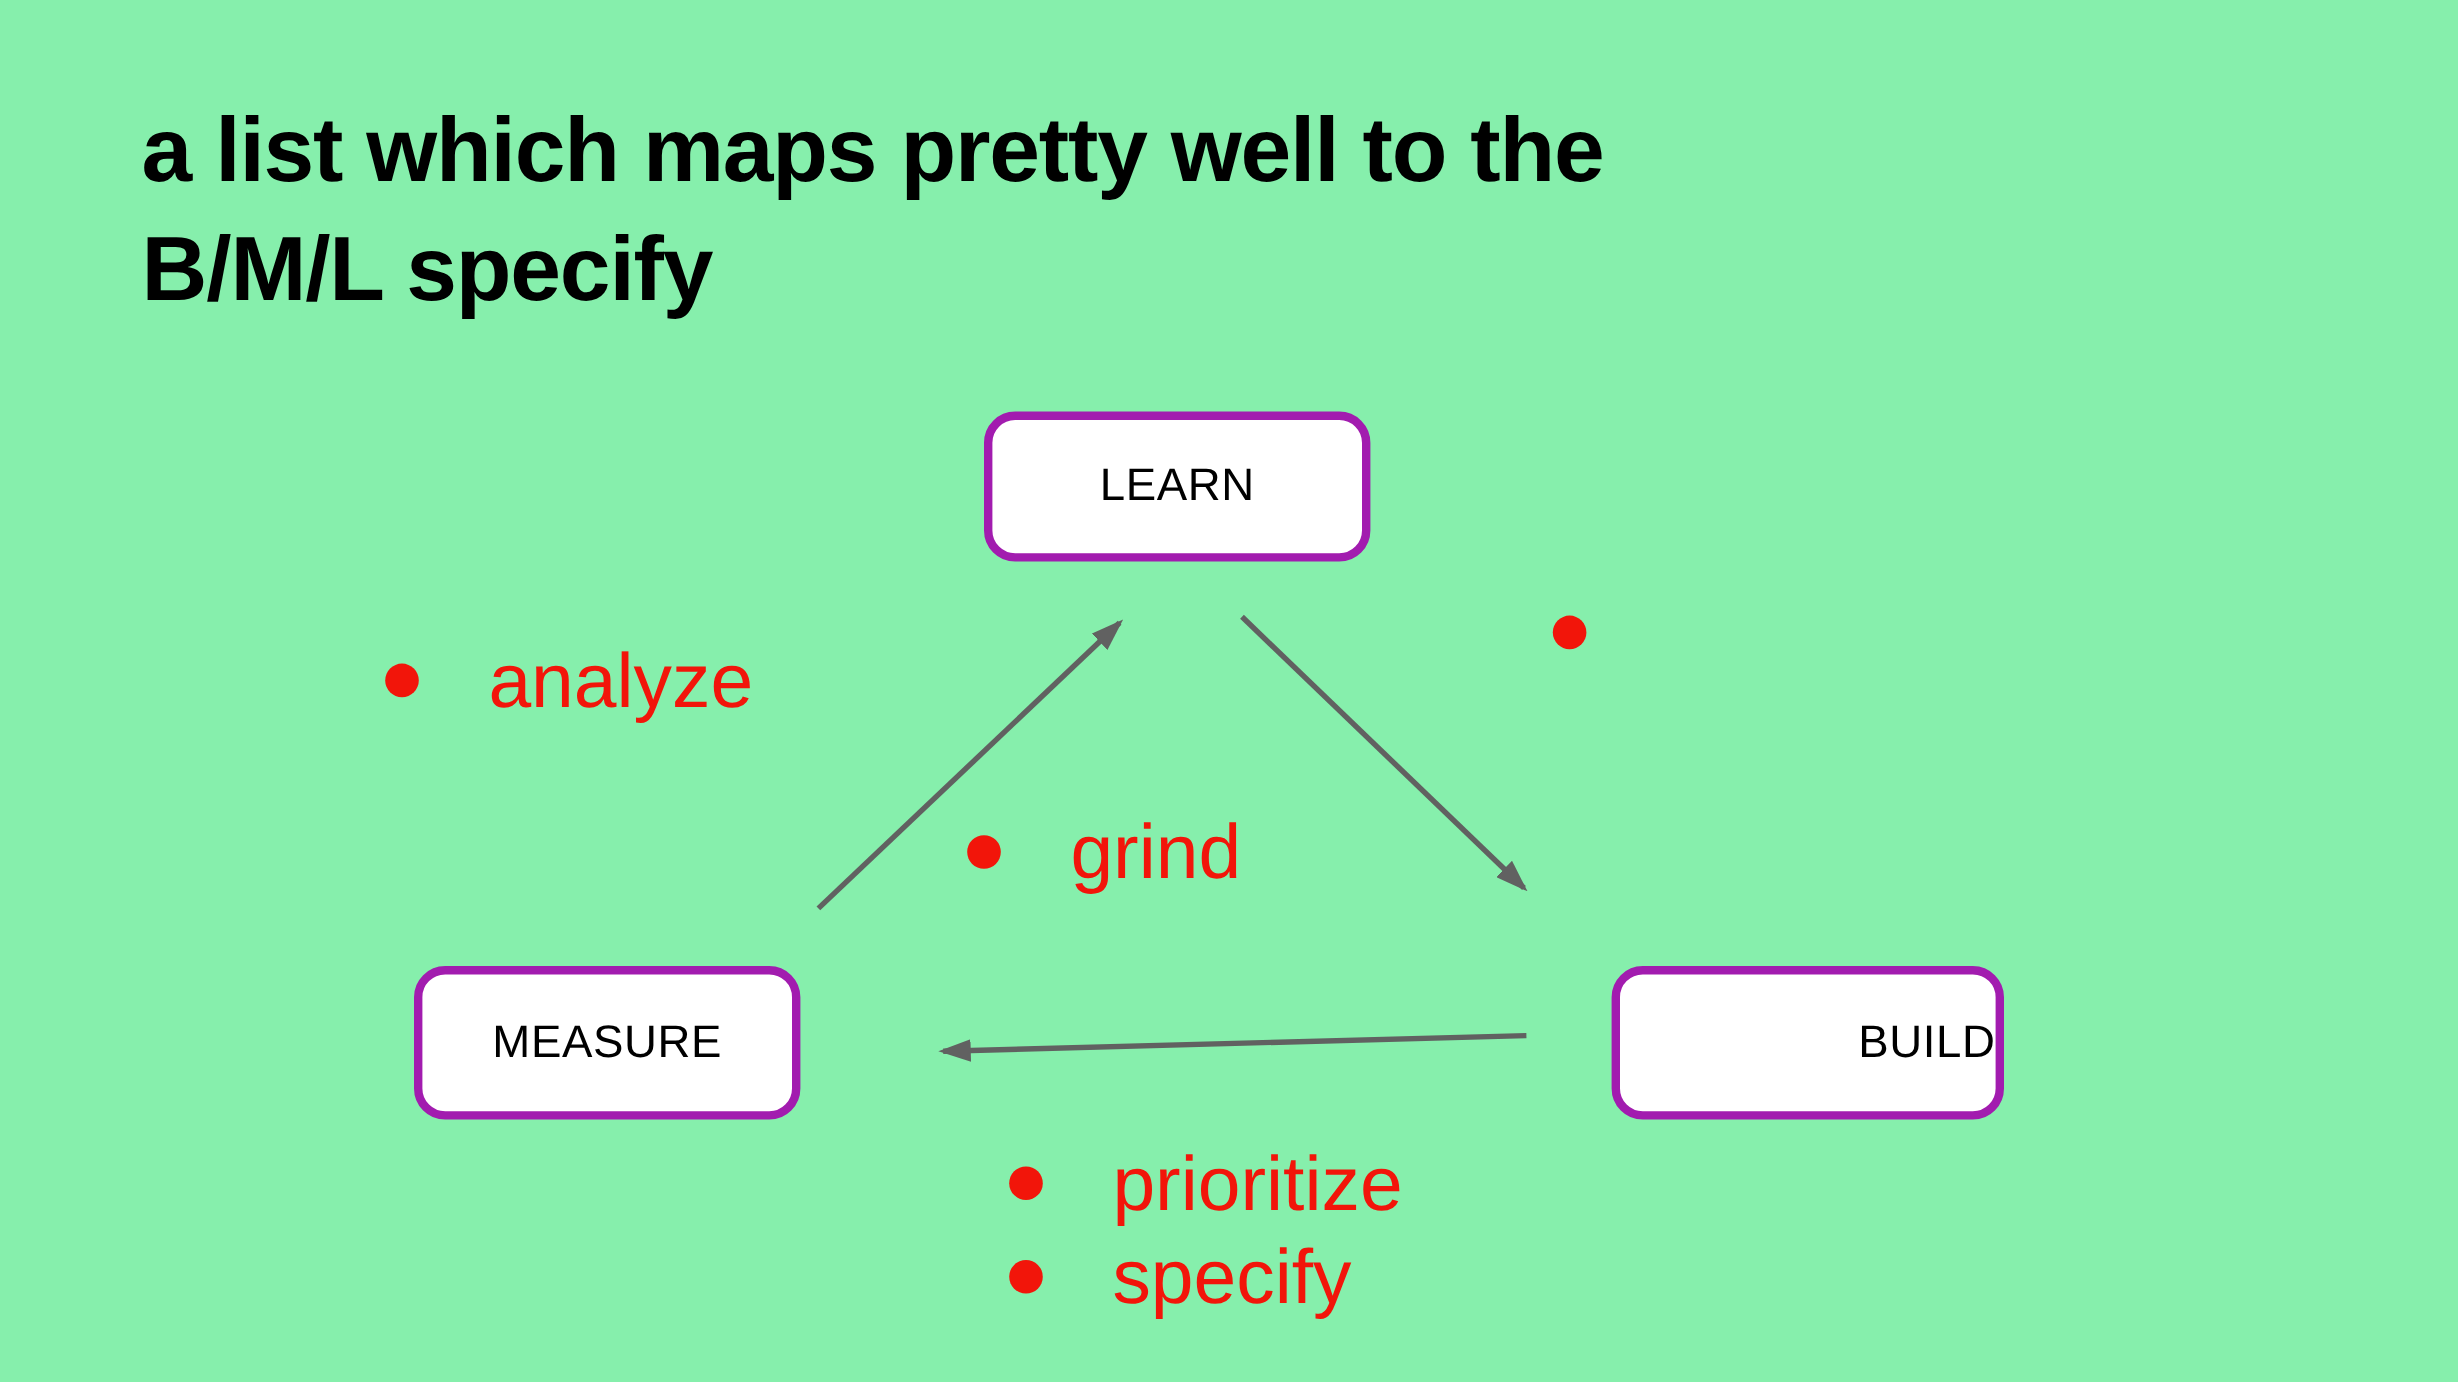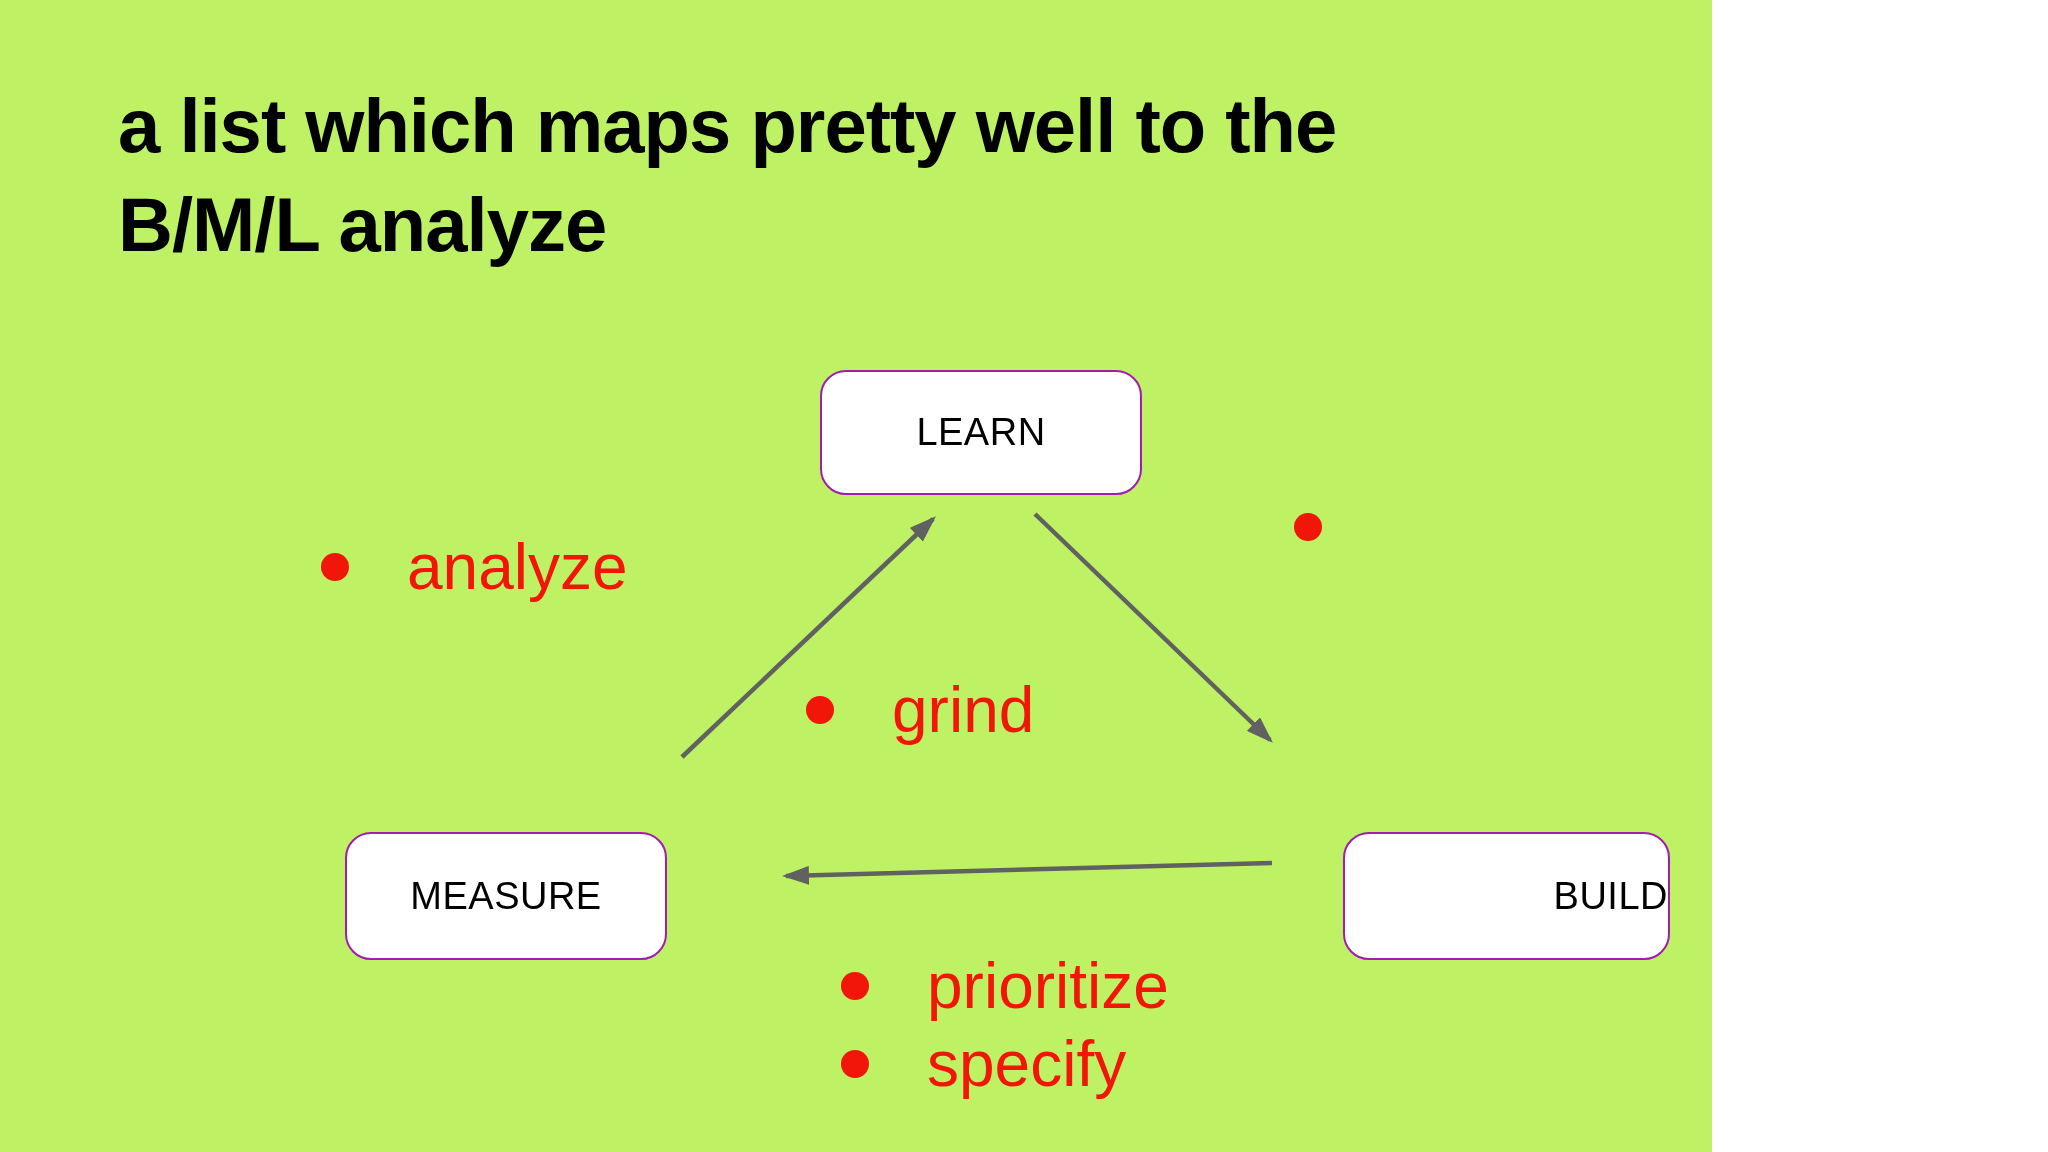--- a/index.html
+++ b/index.html
@@ -1,20 +1,20 @@
 <!DOCTYPE html>
 <html><head>
 <meta charset="utf-8">
 <style>
   html, body { margin: 0; padding: 0; background: #ffffff; }
   .slide {
     position: relative;
-    width: 1712px;
+    width: 2048px;
     height: 1152px;
-    background: #bef264;
+    background: #86efac;
     overflow: hidden;
     font-family: "Liberation Sans", sans-serif;
   }
   .title {
     position: absolute;
     left: 118px;
     top: 76px;
     margin: 0;
     font-size: 76px;
     font-weight: bold;
@@ -26,27 +26,26 @@
 
   .arrows-layer {
     position: absolute;
     left: 0; top: 0;
     width: 2048px; height: 1152px;
   }
 
   .node {
     position: absolute;
     box-sizing: border-box;
-    border: 2px solid #a21caf;
+    border: 7px solid #a21caf;
     border-radius: 26px;
     background: #ffffff;
     display: flex;
     align-items: center;
     justify-content: center;
-    margin-top: 27px;
   }
   .node-label {
     font-size: 38px;
     color: #000000;
     letter-spacing: 0.5px;
     white-space: nowrap;
   }
   .node-learn   { left: 820px;  top: 343px; width: 322px; height: 125px; }
   .node-measure { left: 345px;  top: 805px; width: 322px; height: 128px; }
   .node-build   { left: 1343px; top: 805px; width: 327px; height: 128px; justify-content: flex-end; }
@@ -75,21 +74,21 @@
   .list-center        { left: 806px;  top: 671px; }
   .list-build-measure { left: 841px;  top: 947px; }
 </style>
 </head>
 <body>
 
 <div class="slide">
 
   <h1 class="title">
     <span class="title-line">a list which maps pretty well to the</span>
-    <span class="title-line">B/M/L analyze</span>
+    <span class="title-line">B/M/L specify</span>
   </h1>
 
   <svg class="arrows-layer" width="2048" height="1152" viewBox="0 0 2048 1152" xmlns="http://www.w3.org/2000/svg">
     <defs>
       <marker id="arrowhead" viewBox="0 0 10 7" refX="8.5" refY="3.5" markerWidth="6" markerHeight="4.2" orient="auto-start-reverse">
         <path d="M0,0 L10,3.5 L0,7 Z" fill="#616161"></path>
       </marker>
     </defs>
     <line x1="682" y1="757" x2="933" y2="519" stroke="#616161" stroke-width="4.5" marker-end="url(#arrowhead)"></line>
     <line x1="1035" y1="514" x2="1270" y2="740" stroke="#616161" stroke-width="4.5" marker-end="url(#arrowhead)"></line>

